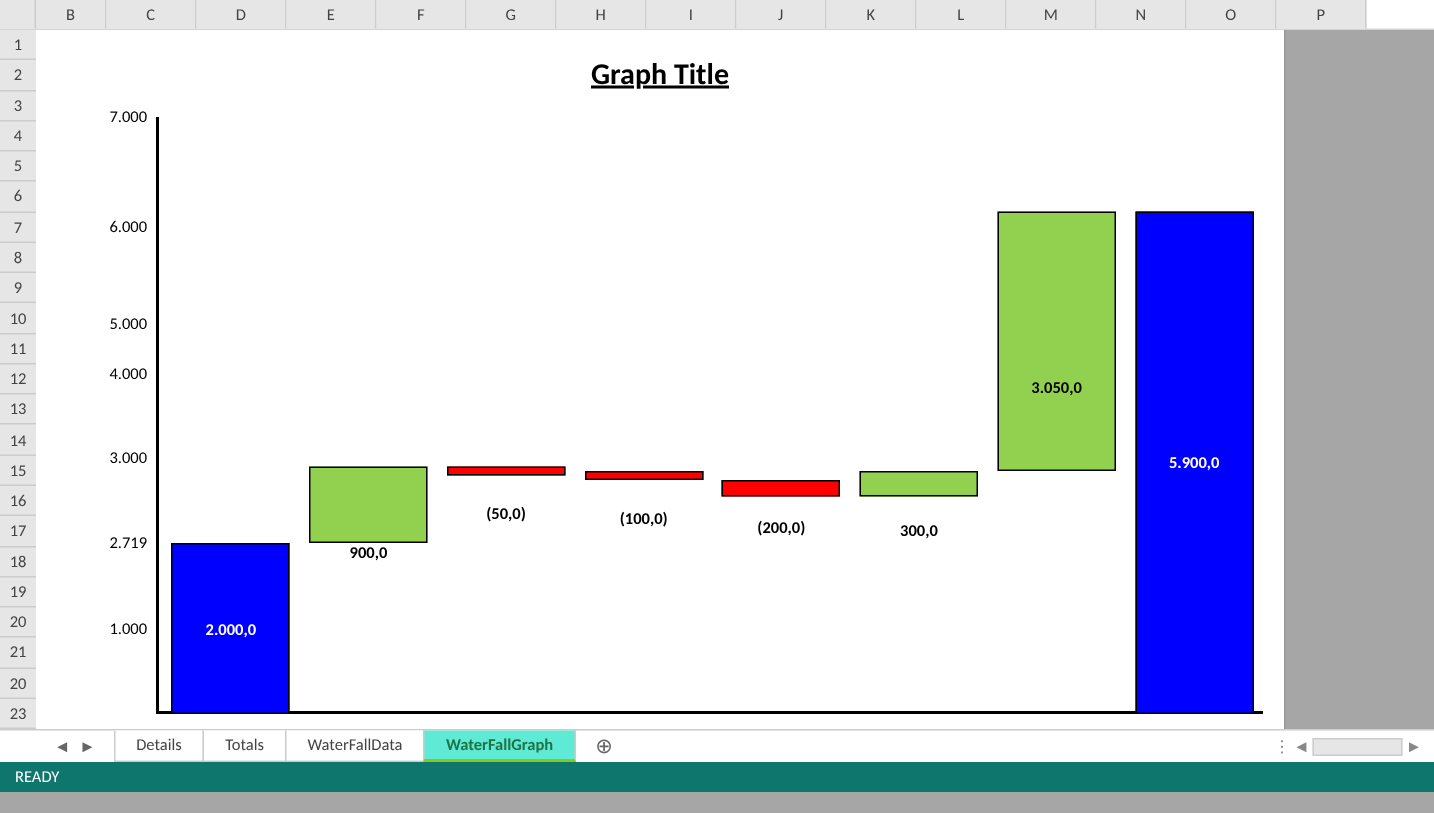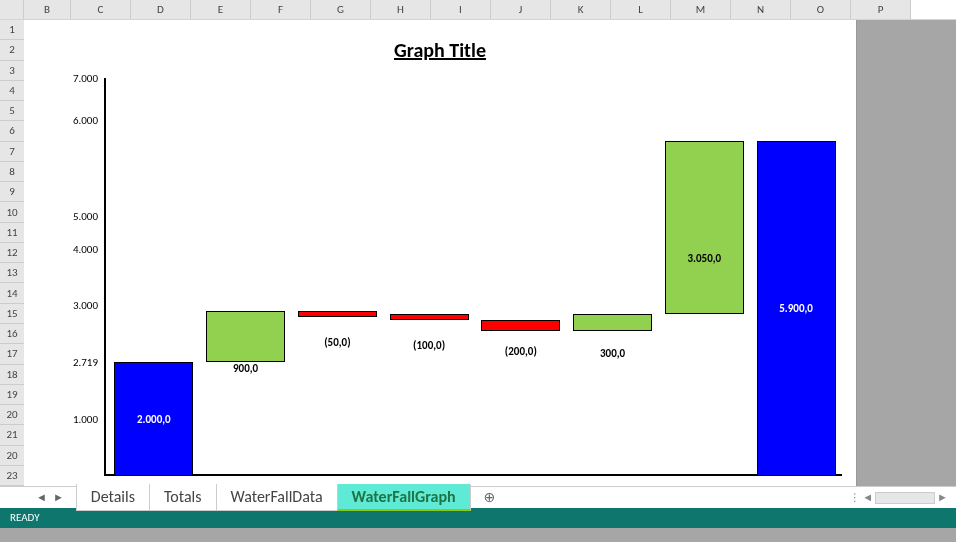--- a/index.html
+++ b/index.html
@@ -146,21 +146,21 @@
       gap: 6px;
       padding: 0 12px;
       color: #666;
     }
     .tab-nav span { cursor: pointer; }
     .sheet-tab {
       padding: 3px 14px;
       border: 1px solid #ccc;
       border-top: none;
       background: #fff;
-      font-size: 16px;
+      font-size: 11px;
       color: #444;
       cursor: pointer;
       margin-right: -1px;
     }
     .sheet-tab.active {
       color: #217346;
       font-weight: bold;
       border-bottom: 2px solid #84cc16;
       background: #5eead4;
     }
@@ -257,21 +257,21 @@
       <div class="chart-title">Graph Title</div>
       <div class="plot">
         <div class="y-axis-line"></div>
         <div class="x-axis-line"></div>
         <div id="y-ticks">
             <div class="y-tick-label" style="top: 341.143px;">1.000</div>
             <div class="y-tick-label" style="top: 284.286px;">2.719</div>
             <div class="y-tick-label" style="top: 227.429px;">3.000</div>
             <div class="y-tick-label" style="top: 170.571px;">4.000</div>
             <div class="y-tick-label" style="top: 113.714px; margin-top: 24px;">5.000</div>
-            <div class="y-tick-label" style="top: 42px;">6.000</div>
+            <div class="y-tick-label" style="top: 73px;">6.000</div>
             <div class="y-tick-label" style="top: 0px;">7.000</div>
           </div>
         <div id="bars">
             <div class="bar bar-blue" style="left: 50.4225px; top: 284.286px; width: 78.905px; height: 113.714px;">
               <div class="bar-label white" style="top: 49.8571px;">2.000,0</div>
             </div>
             <div class="bar bar-green" style="left: 142.173px; top: 233.114px; width: 78.905px; height: 51.1714px;">
               <div class="bar-label black" style="top: 18.5857px;">900,0</div>
             </div>
             <div class="bar bar-red" style="left: 233.923px; top: 233.114px; width: 78.905px; height: 6px;">

